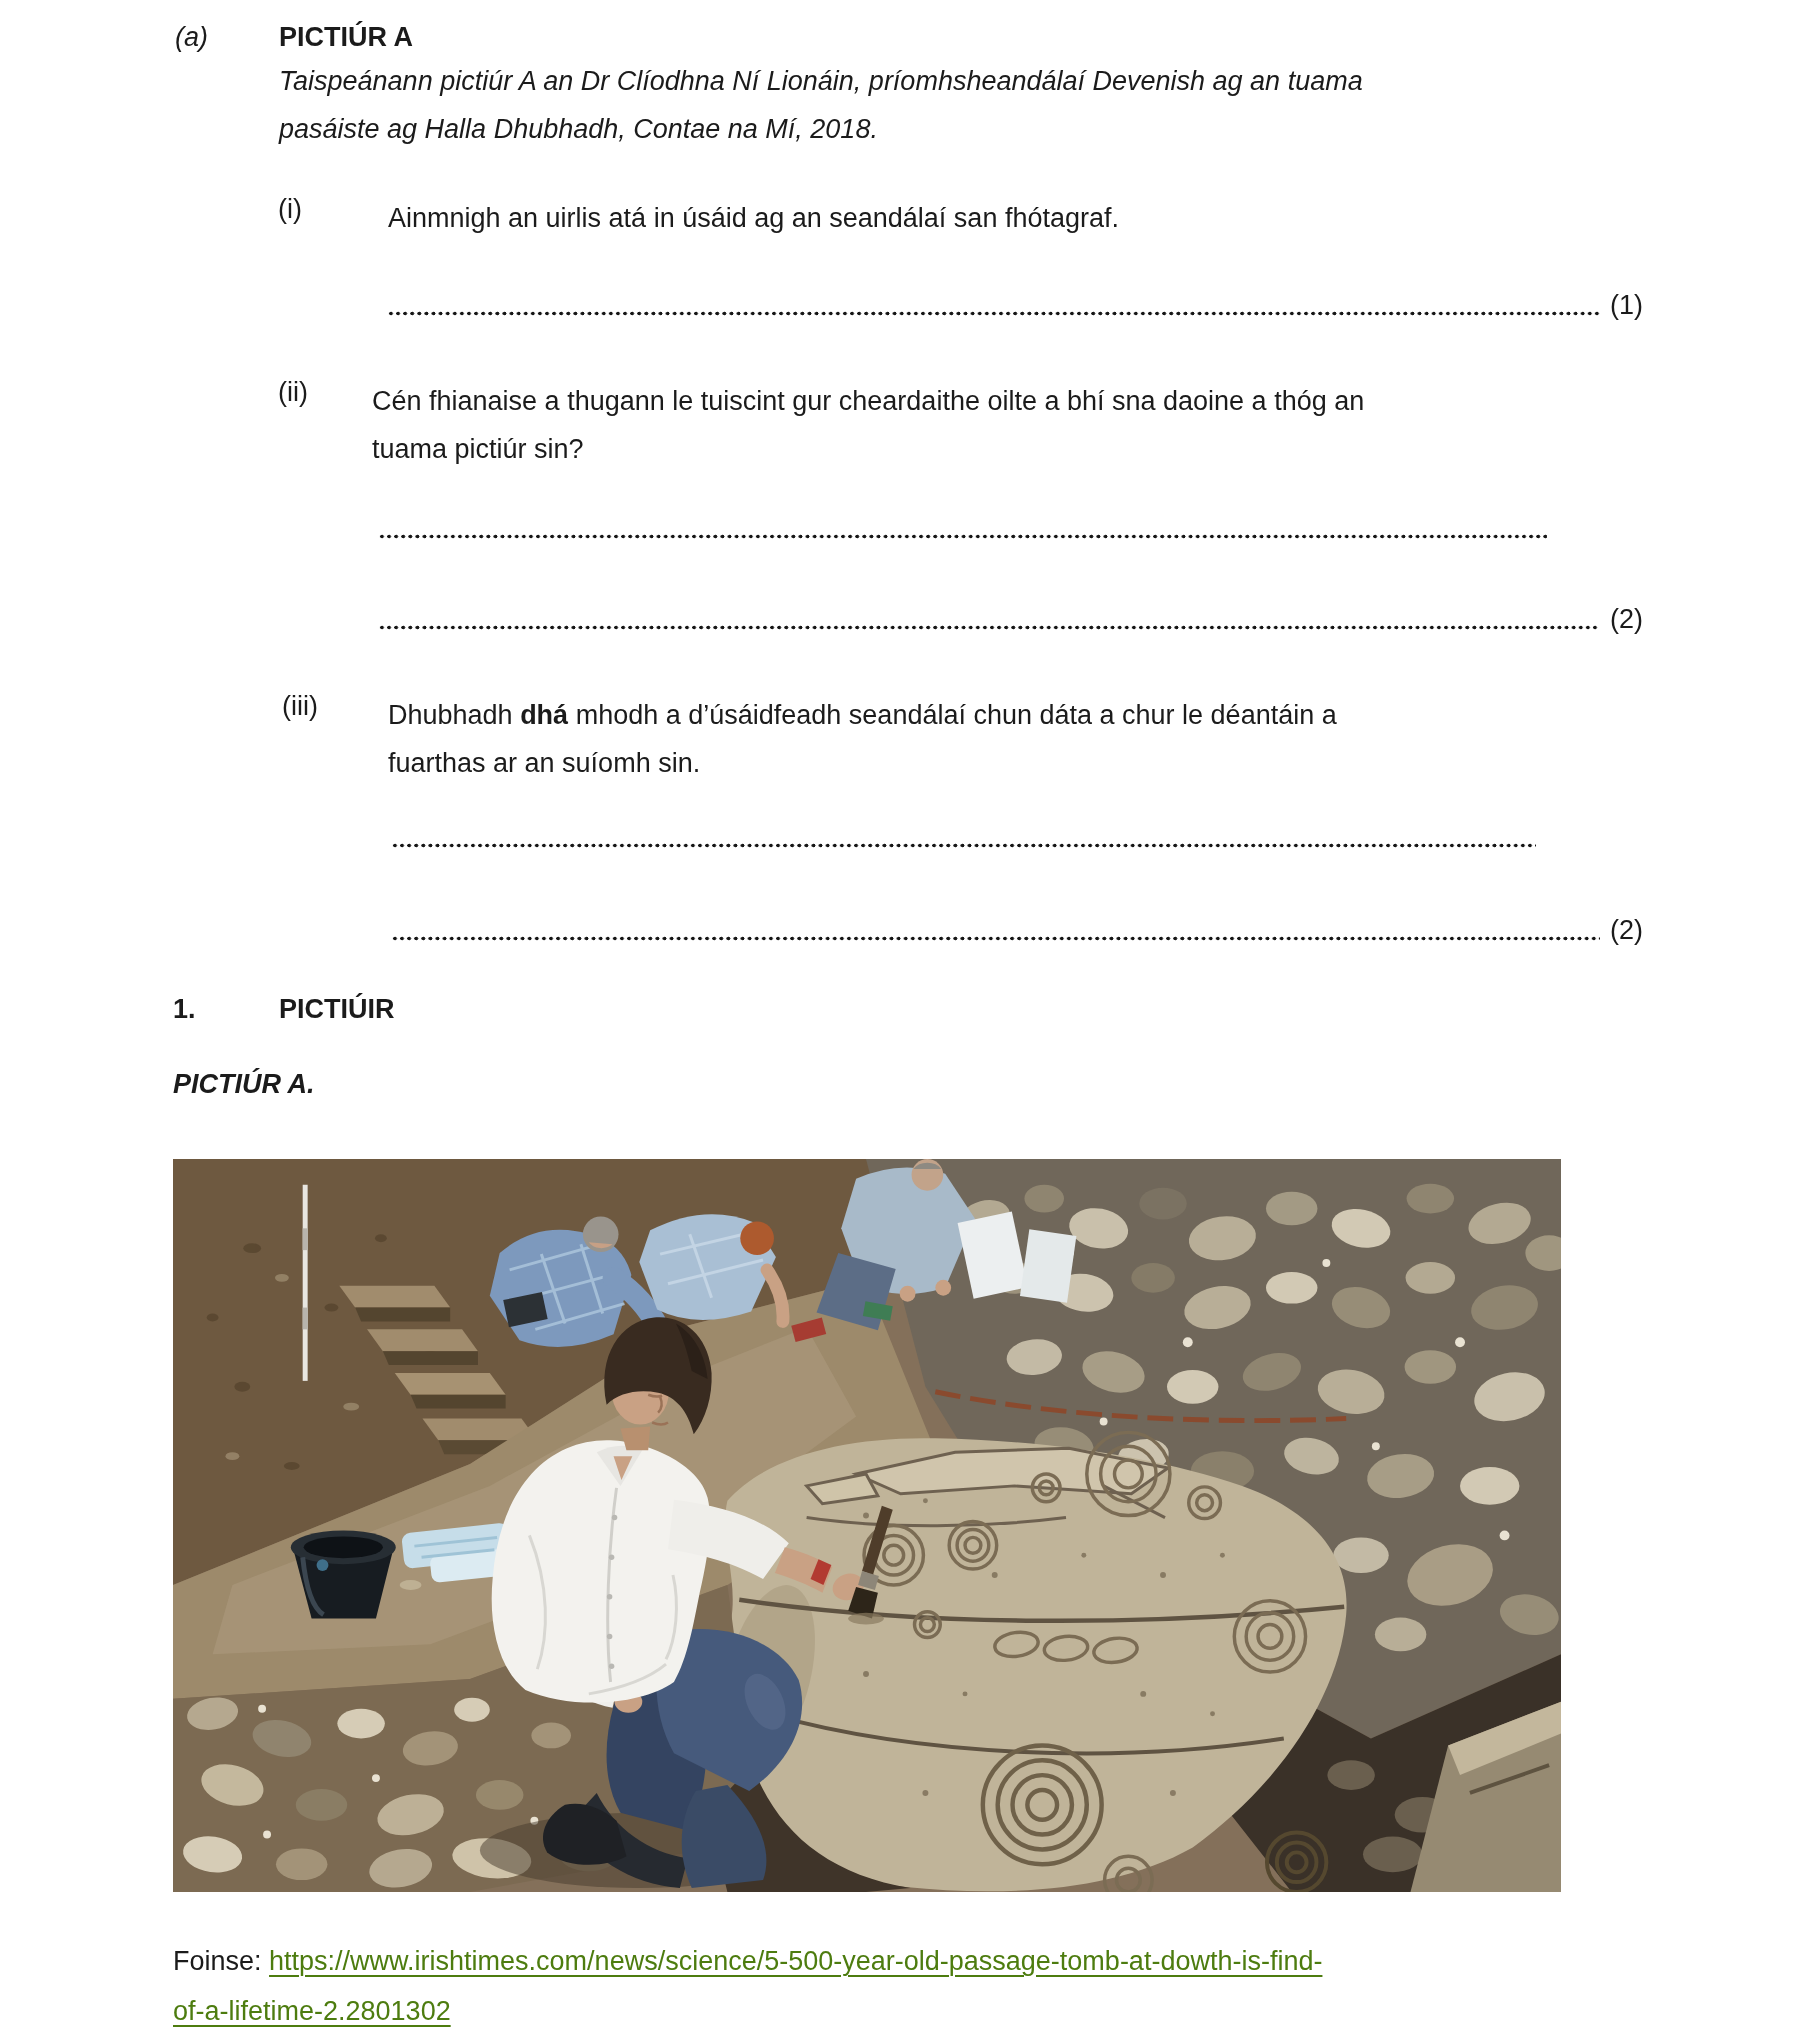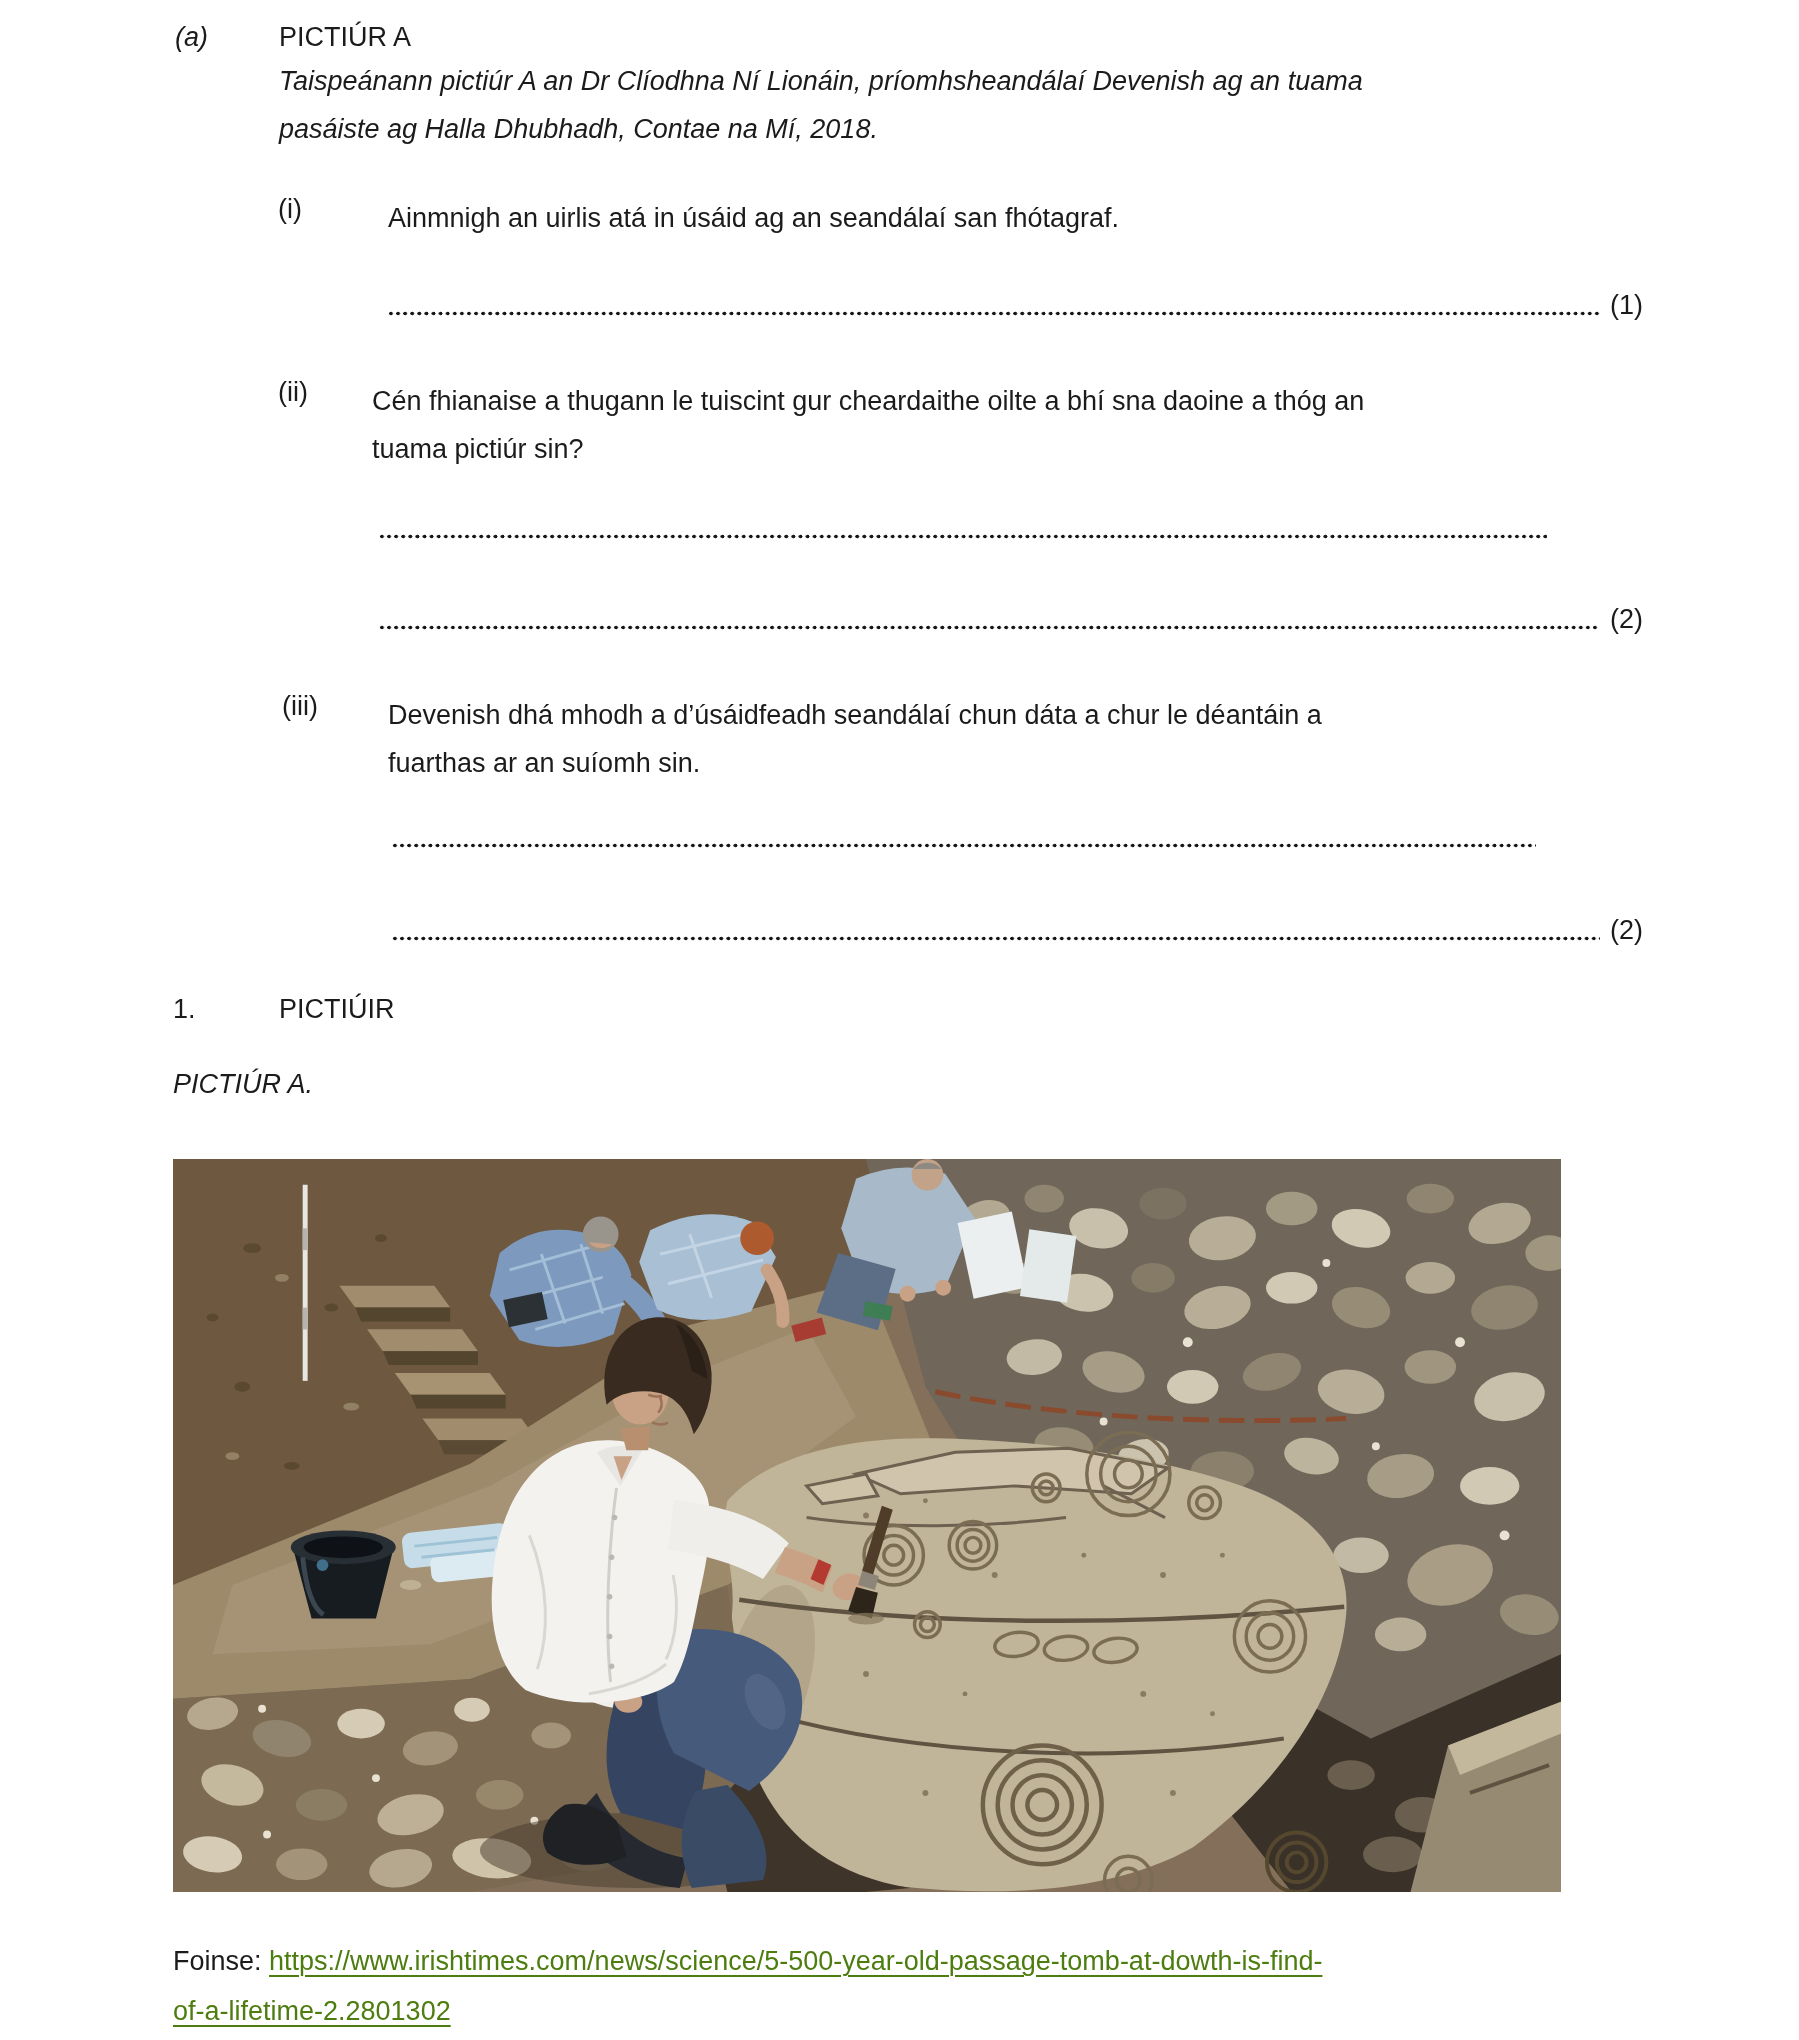--- a/index.html
+++ b/index.html
@@ -1,20 +1,20 @@
 <!DOCTYPE html>
 <html><head>
 <meta charset="utf-8">
 <style>
   html,body{margin:0;padding:0;background:#ffffff;}
   .page{position:relative;width:1800px;height:2040px;background:#ffffff;
         font-family:"Liberation Sans",sans-serif;font-size:27px;color:#1b1b1b;overflow:hidden;}
   .abs{position:absolute;}
   .it{font-style:italic;}
-  .b{font-weight:400;}
+  .b{font-weight:700;}
   .lines{line-height:48px;}
   .ansrow{display:flex;align-items:flex-end;height:40px;}
   .dots,.dotline{height:7px;background-image:radial-gradient(circle at 3px 3.5px,#161616 1.7px,rgba(0,0,0,0) 2.1px);
         background-size:7.1px 7px;background-repeat:repeat-x;}
   .dots{flex:1 1 auto;margin-bottom:4px;}
   .marks{margin-left:10px;white-space:nowrap;}
   .qtext{line-height:48px;white-space:nowrap;}
   .link{color:#4d7c0f;text-decoration:underline;text-decoration-thickness:2px;text-underline-offset:5px;cursor:pointer;}
   .foinse{line-height:50px;}
   figure.photo{margin:0;padding:0;}
@@ -50,21 +50,21 @@
   <div class="abs dotline" style="left:379px;top:533px;width:1168px;"></div>
 
   <div class="abs ansrow" style="left:379px;top:595px;width:1264px;">
     <span class="dots"></span>
     <span class="marks">(2)</span>
   </div>
 
   <span class="abs" style="left:282px;top:691px;text-align:center;">(iii)</span>
   <div class="abs qtext lines" style="left:388px;top:691px;">
     <div>
-      <span>Devenish </span><span class="b">dhá</span><span> mhodh a d’úsáidfeadh seandálaí chun dáta a chur le déantáin a</span>
+      <span>Dhubhadh </span><span class="b">dhá</span><span> mhodh a d’úsáidfeadh seandálaí chun dáta a chur le déantáin a</span>
     </div>
     <div>fuarthas ar an suíomh sin.</div>
   </div>
 
   <div class="abs dotline" style="left:392px;top:842px;width:1144px;"></div>
 
   <div class="abs ansrow" style="left:392px;top:906px;width:1251px;">
     <span class="dots"></span>
     <span class="marks">(2)</span>
   </div>

